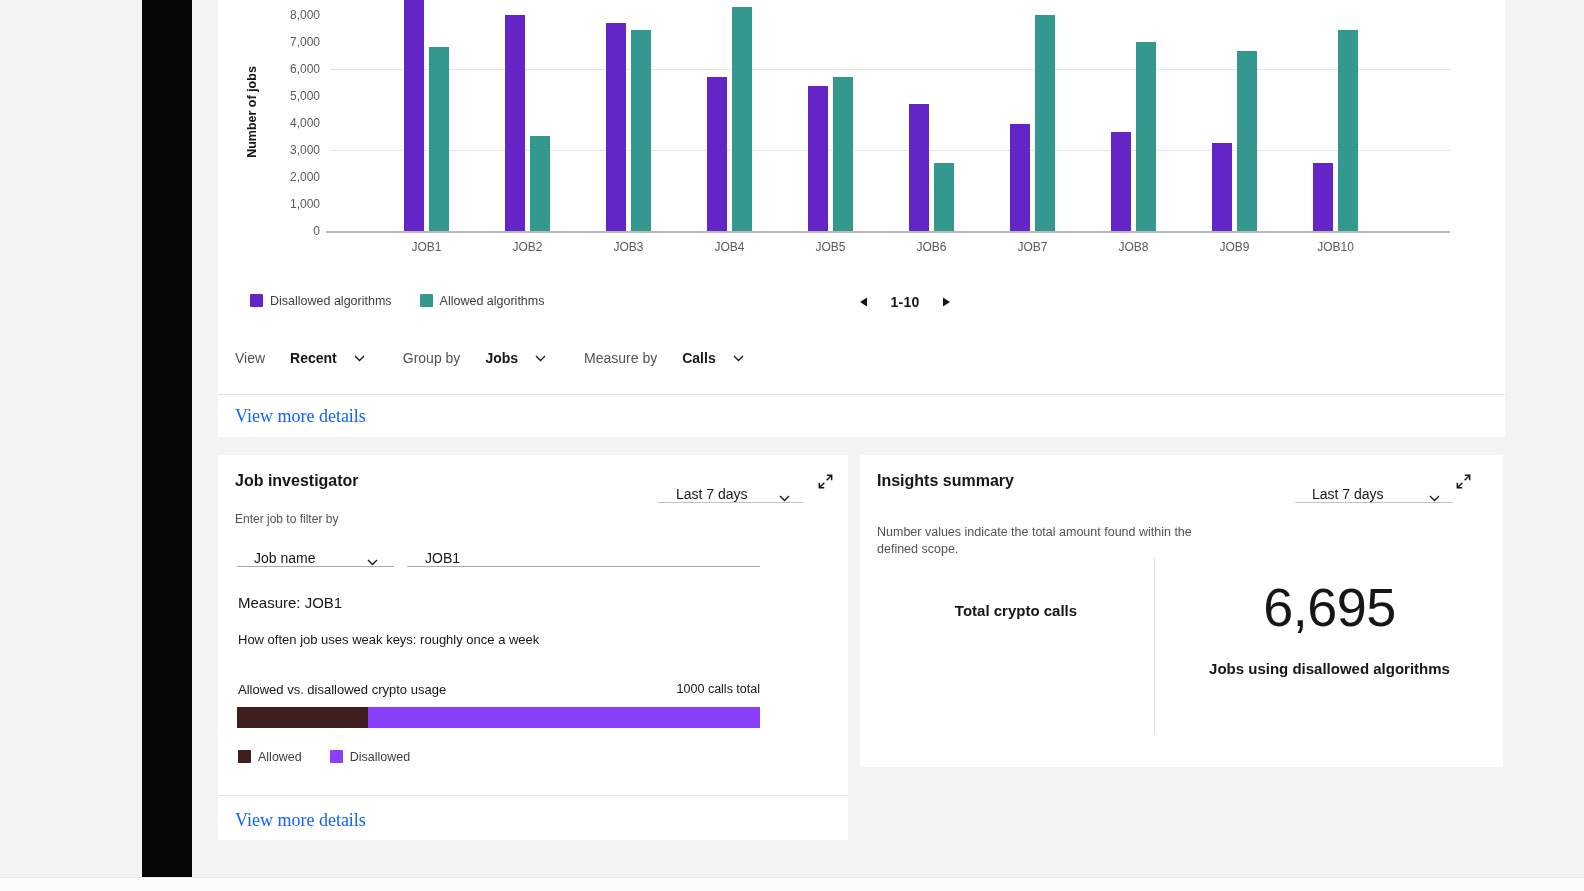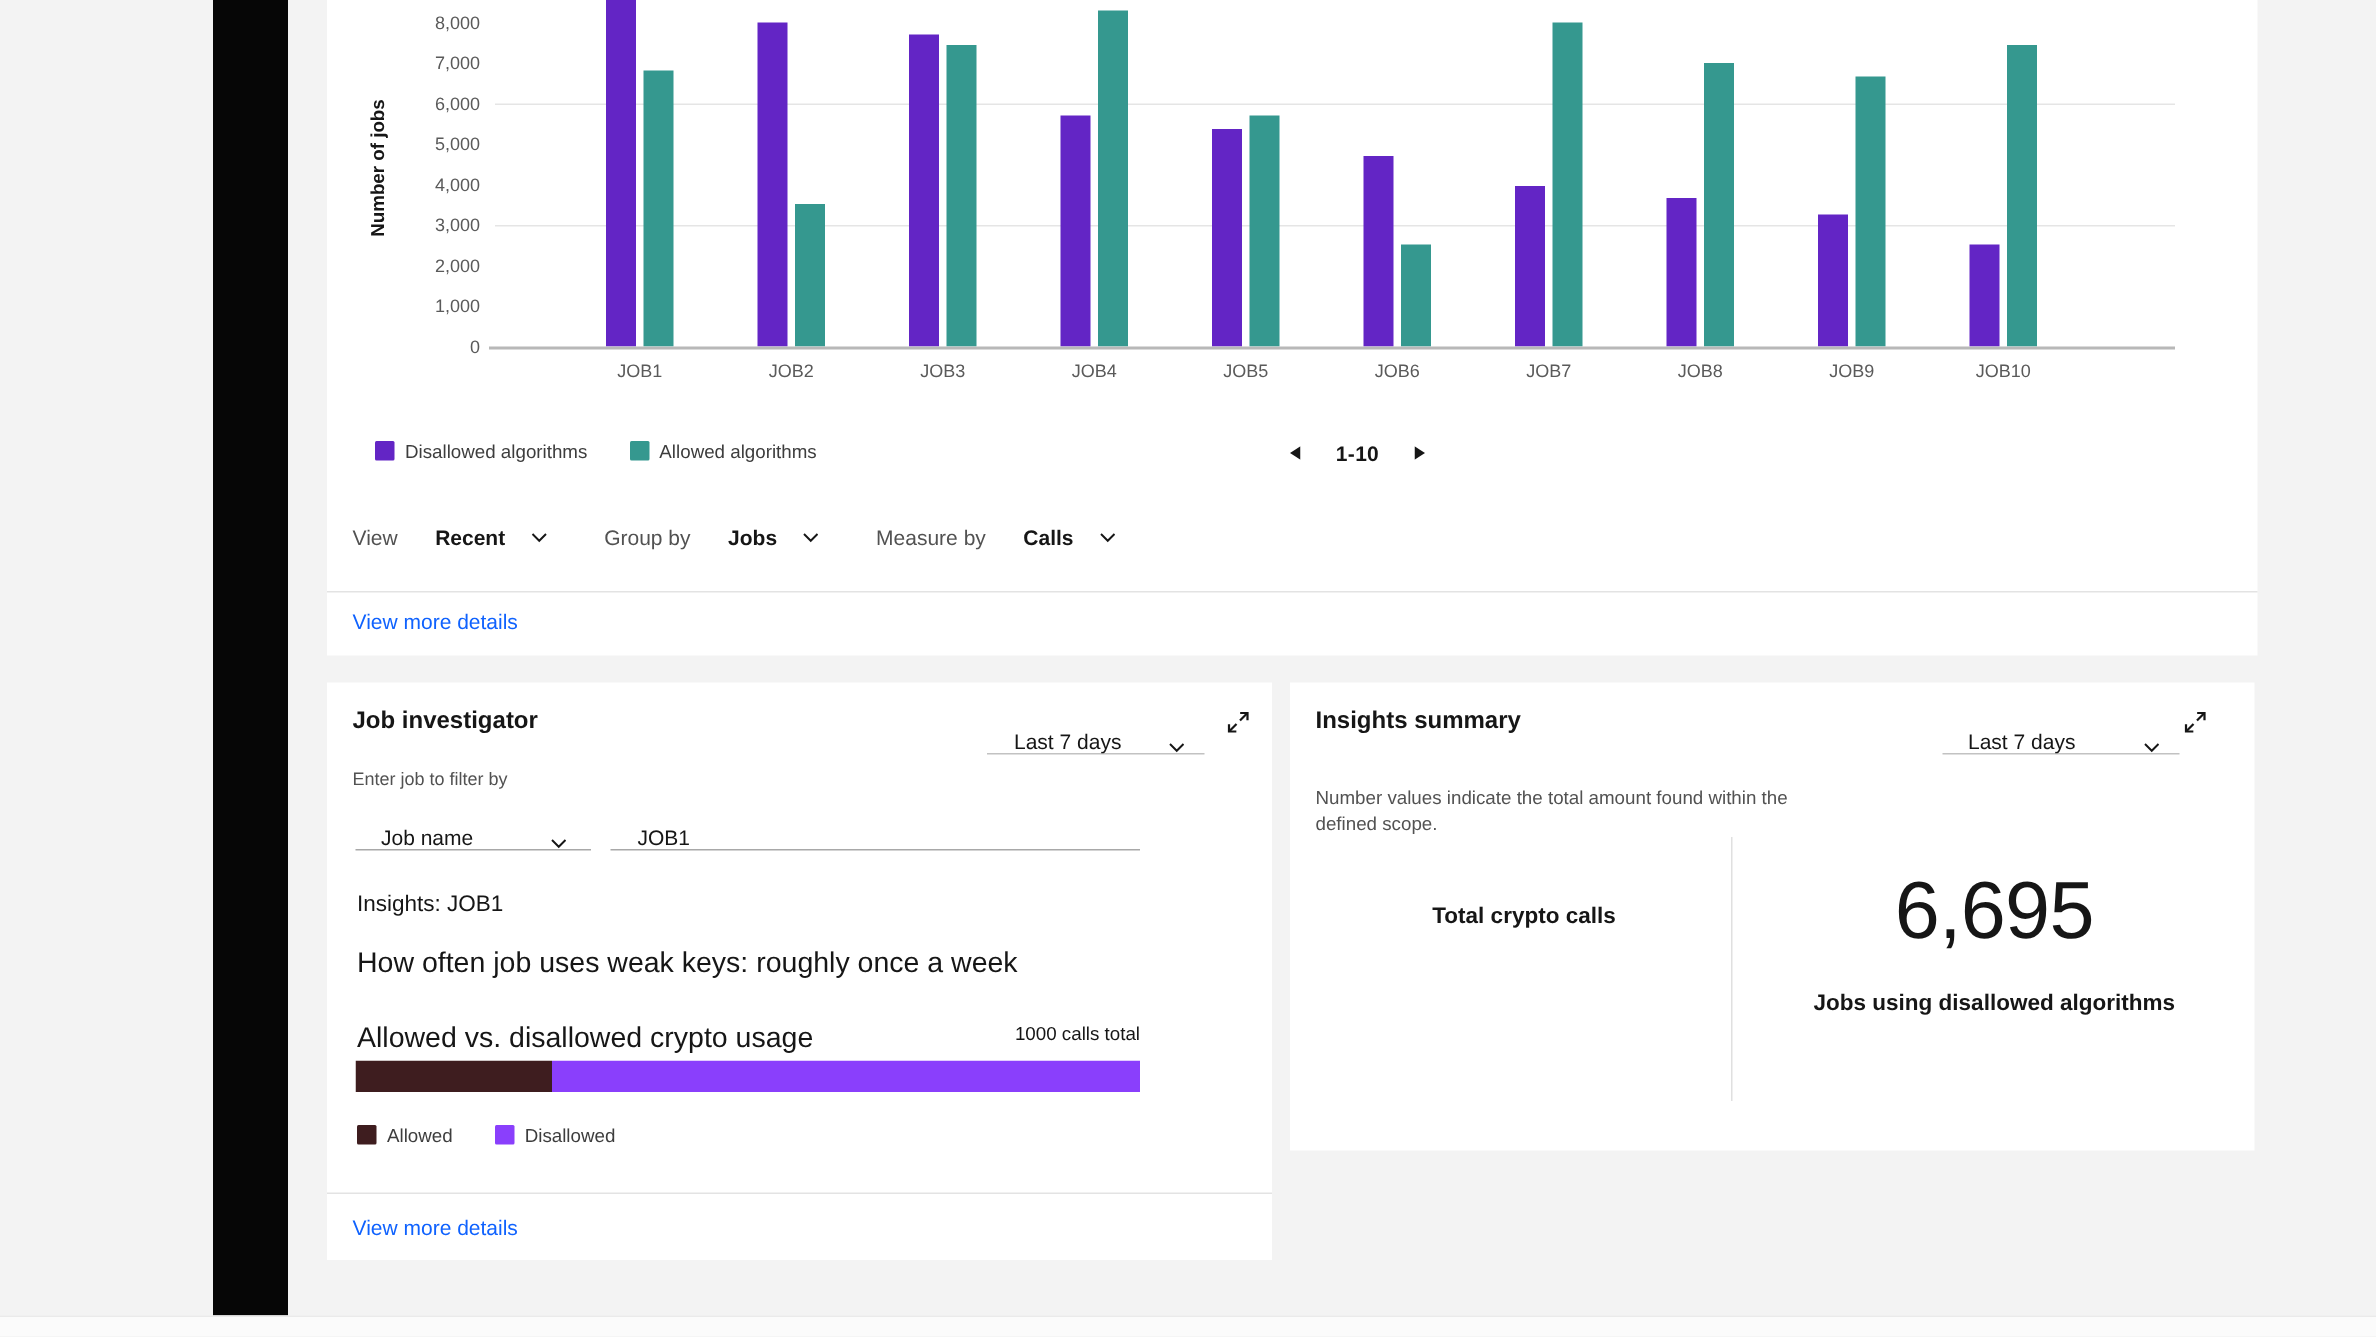--- a/index.html
+++ b/index.html
@@ -32,33 +32,33 @@
   .page-range { font-size:14px; font-weight:700; letter-spacing:.2px; }
   .pg-arrow { width:14px; height:16px; display:flex; align-items:center; justify-content:center; cursor:pointer; }
 
   .filters-row { position:absolute; left:235px; top:350px; display:flex; align-items:flex-start; gap:38px; height:22px; }
   .filter-group { display:flex; align-items:center; }
   .filter-label { font-size:14px; color:#525252; }
   .filter-value { font-size:14px; font-weight:700; color:#161616; margin-left:25px; }
   .filter-chev { margin-left:17px; display:flex; align-items:center; }
 
   .divider-h { position:absolute; height:1px; background:#e3e3e3; }
-  .link { position:absolute; font-size:14px; color:#0f62fe; cursor:pointer; }
+  .link { position:absolute; font-size:18px; color:#0f62fe; cursor:pointer;font-family:Liberation Serif, serif; }
 
   
   .card-title { position:absolute; font-size:16px; font-weight:700; color:#161616; }
   .select { position:absolute; border-bottom:1px solid #c2c2c2; display:flex; align-items:flex-end;
             justify-content:space-between; cursor:pointer; background:transparent; }
   .select .sel-text { font-size:14px; color:#161616; }
   .chev svg, .filter-chev svg { display:block; }
   .expand-btn { position:absolute; width:18px; height:18px; cursor:pointer; }
 
   .small-label { position:absolute; font-size:12px; color:#525252; }
   .body-15 { position:absolute; font-size:15px; font-weight:500; color:#161616; }
-  .body-13 { position:absolute; font-size:19px; color:#161616; }
+  .body-13 { position:absolute; font-size:13px; color:#161616; }
 
   .usage-bar { position:absolute; left:237px; top:707px; width:523px; height:21px; display:flex; overflow:hidden; }
   .usage-seg { height:100%; }
 
   
   .subtitle { position:absolute; font-size:12.5px; line-height:17px; color:#525252; }
   .metric { position:absolute; display:flex; flex-direction:column; align-items:center; }
   .metric-value { font-size:54px; font-weight:300; color:#161616; letter-spacing:-.5px; line-height:58px; }
   .metric-label { font-size:15px; font-weight:700; color:#161616; margin-top:24px; }
   .v-divider { position:absolute; width:1px; background:#e0e0e0; }
@@ -234,21 +234,21 @@
     <span class="chev">
       <svg width="11" height="7" viewBox="0 0 11 7">
           <path d="M1 1l4.5 4.5L10 1" fill="none" stroke="#161616" stroke-width="1.3"></path>
         </svg>
     </span>
   </div>
   <div class="select" style="left:407px; top:536px; width:353px; height:31px; padding:0 0 0 18px; border-bottom-color:#a8a8a8;">
     <span class="sel-text">JOB1</span>
   </div>
 
-  <div class="body-15" style="left:238px; top:594px;">Insights: JOB1</div>
+  <div class="body-15" style="left:238px; top:594px;">Measure: JOB1</div>
   <div class="body-13" style="left:238px; top:632px;">How often job uses weak keys: roughly once a week</div>
 
   <div class="body-13" style="left:238px; top:682px;">Allowed vs. disallowed crypto usage</div>
   <div class="body-13" style="left:600px; top:682px; width:160px; text-align:right; font-size:12.5px;">1000 calls total</div>
 
   <div class="usage-bar" id="usage-bar">
       <div class="usage-seg" style="width: 25%; background: rgb(62, 29, 31);"></div>
       <div class="usage-seg" style="width: 75%; background: rgb(138, 63, 252);"></div>
     </div>
   <div class="legend-row" id="usage-legend" style="left:238px; top:750px; ">

